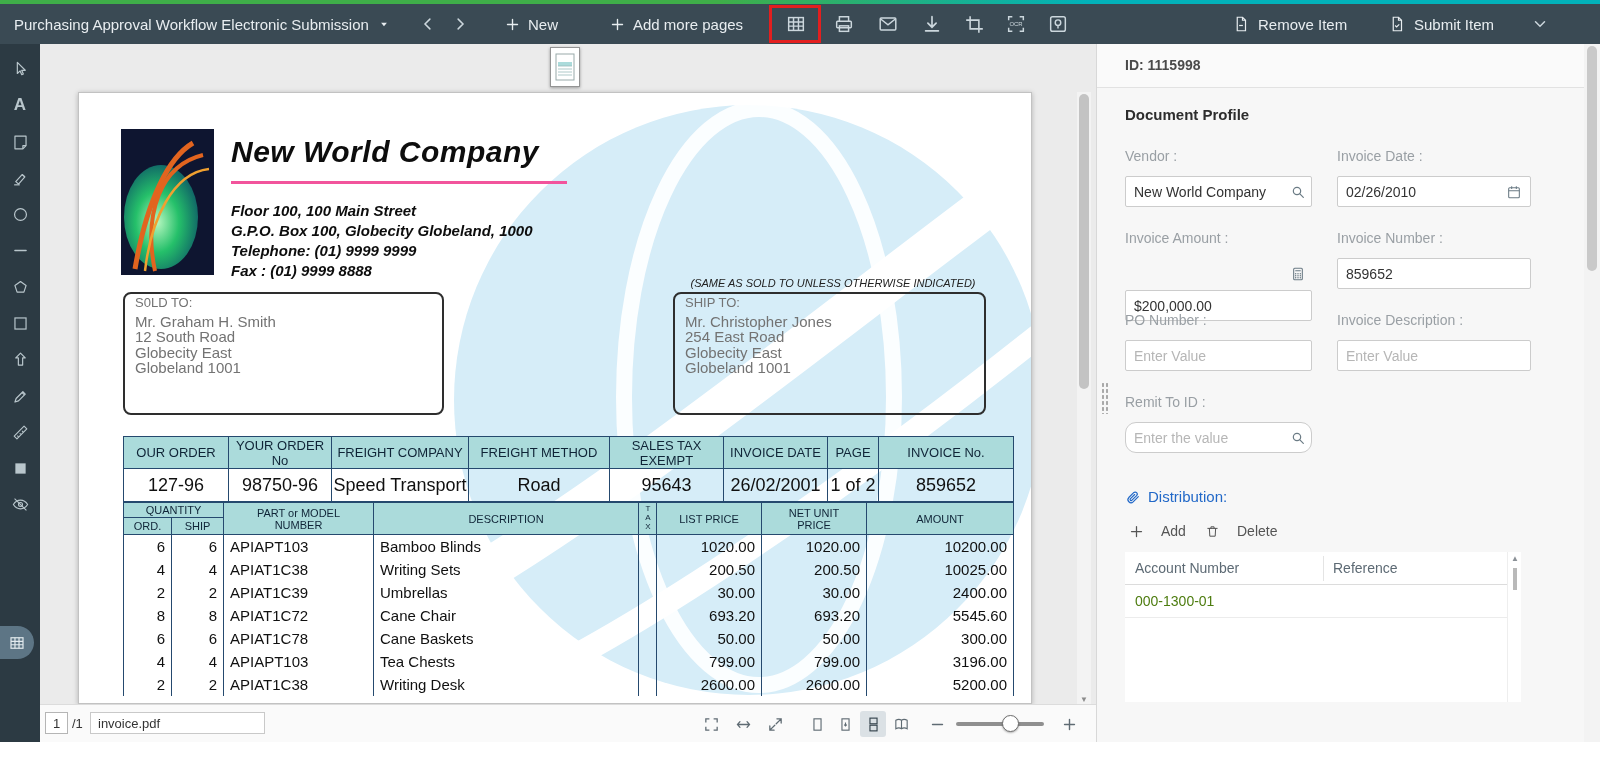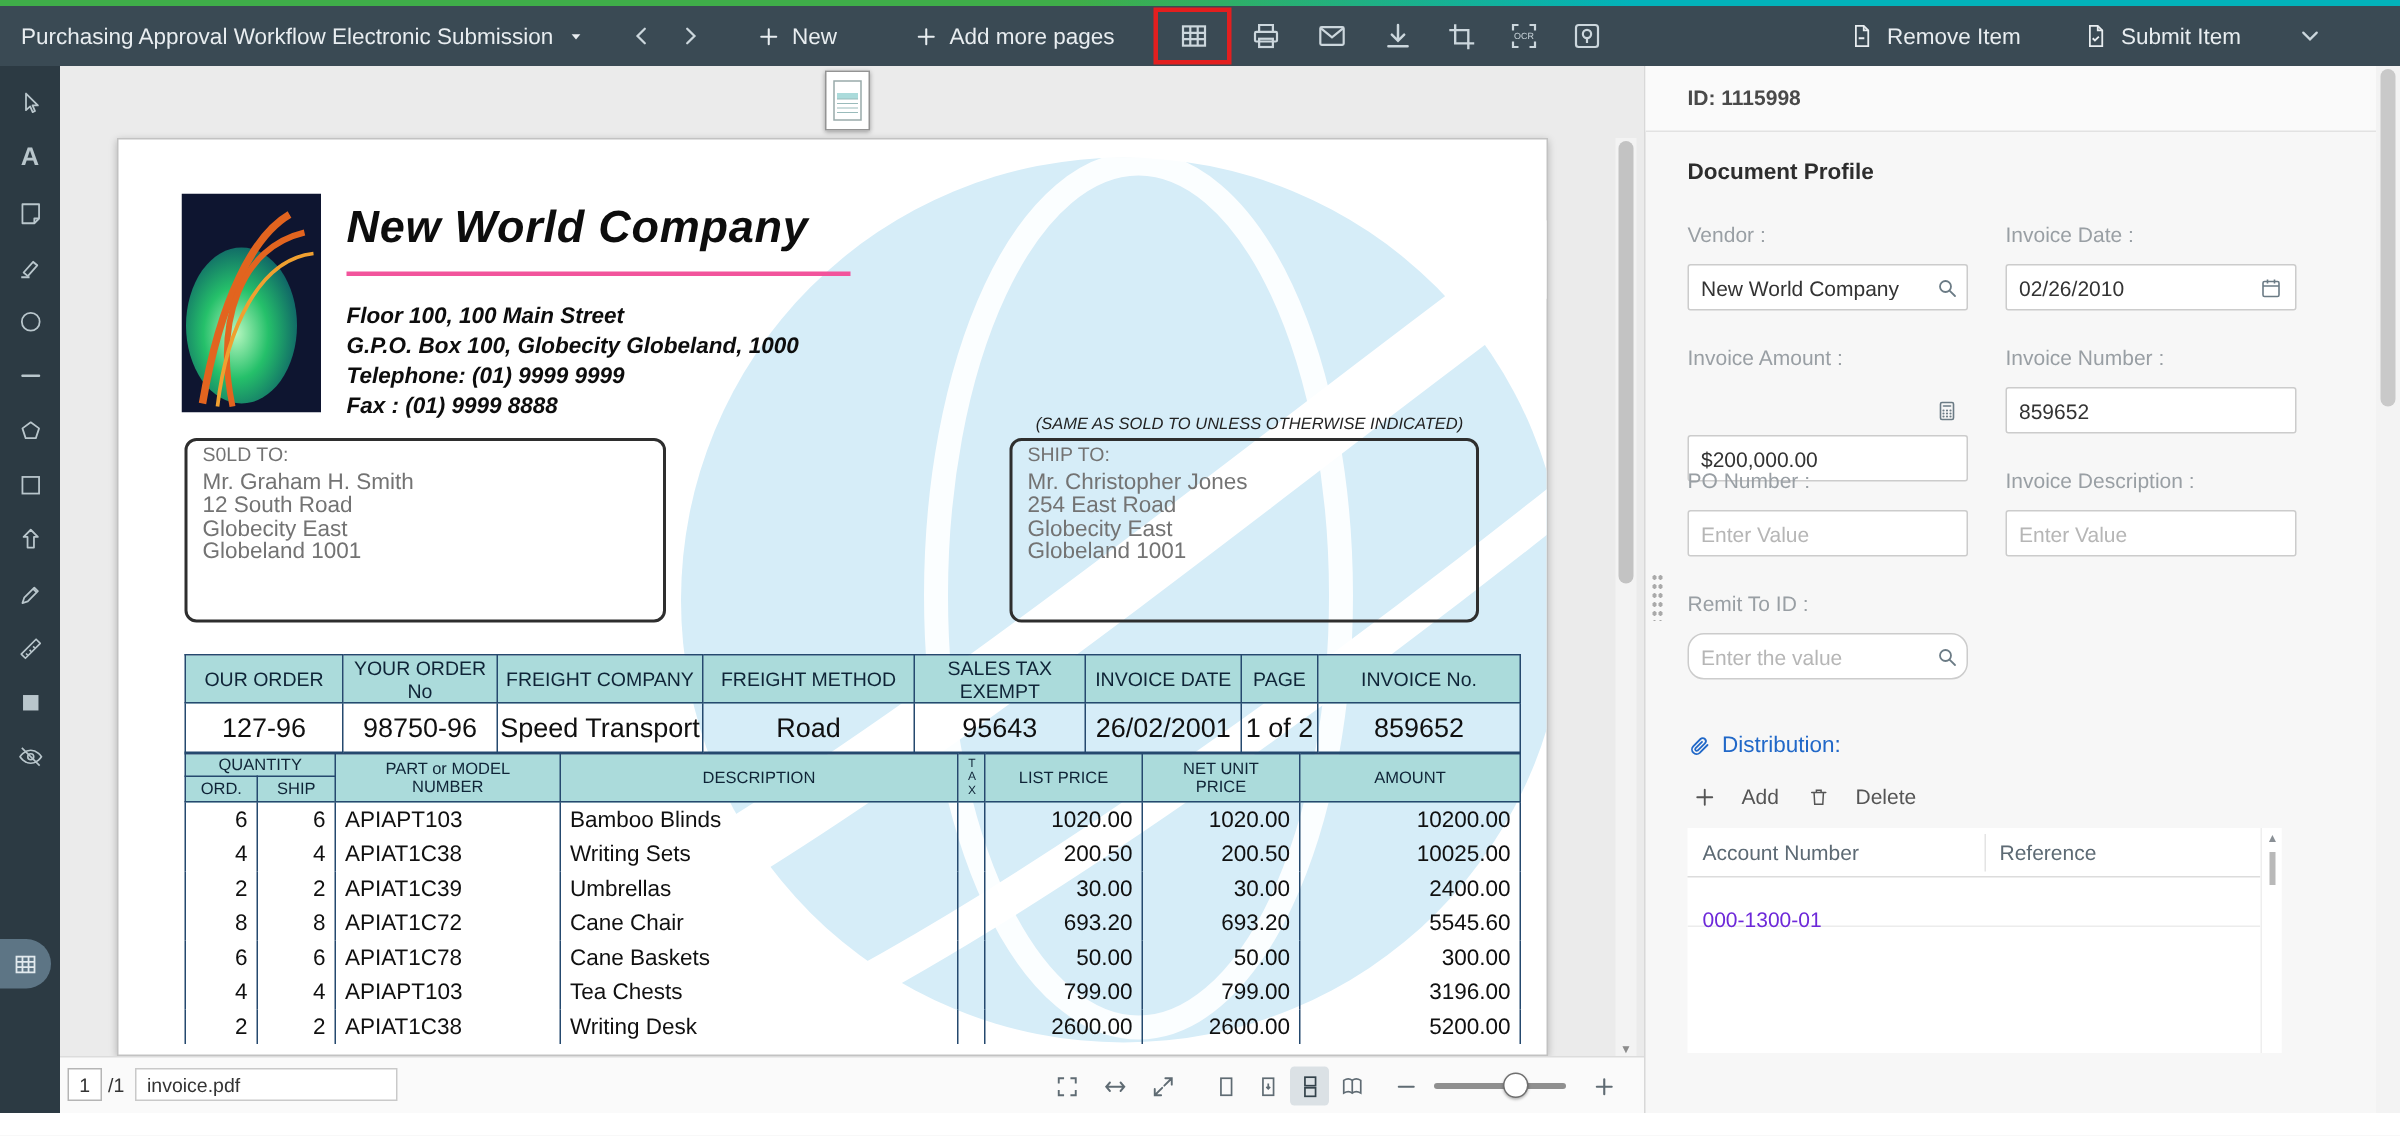--- a/index.html
+++ b/index.html
@@ -107,21 +107,21 @@
   .dist { position: absolute; left: 28px; top: 444px; display: flex; align-items: center; gap: 7px;
     color: #2168c8; font-size: 15px; cursor: pointer; background: none; border: none; font-family: inherit; padding: 0; }
   .pact { position: absolute; top: 479px; display: flex; align-items: center; gap: 17px; color: #555;
     font-size: 14px; background: none; border: none; cursor: pointer; font-family: inherit; padding: 0; }
   .dist-table { position: absolute; left: 28px; top: 508px; width: 396px; height: 150px; background: #fff; }
   .dt-head { position: absolute; top: 0; left: 0; right: 14px; height: 33px; border-bottom: 1px solid #dcdcdc; }
   .dt-col { position: absolute; top: 8px; color: #5d6a74; }
   .dt-div { position: absolute; left: 198px; top: 4px; height: 25px; width: 1px; background: #e4e4e4; }
   .dt-rows { position: absolute; top: 33px; left: 0; right: 14px; bottom: 0; overflow: hidden; }
   .dt-row { position: relative; height: 33px; border-bottom: 1px solid #ececec; cursor: pointer; }
-  .dt-row span { position: absolute; top: 20px; color: #6d28d9; }
+  .dt-row span { position: absolute; top: 8px; color: #4d7c0f; }
   .dt-scroll { position: absolute; right: 0; top: 0; width: 14px; height: 100%; border-left: 1px solid #eee; background: #fff; }
   .dt-up { position: absolute; top: 2px; left: 0; width: 14px; text-align: center; font-size: 8px; color: #8a9096; cursor: pointer; }
   .dt-th { position: absolute; top: 16px; left: 5px; width: 4px; height: 22px; background: #b9b9b9; cursor: pointer; }
 
   .appsb { position: absolute; left: 1584px; top: 44px; width: 16px; height: 698px; background: #f3f3f3; }
   .appsb .th { position: absolute; left: 3px; top: 2px; width: 10px; height: 225px; background: #c9c9c9;
     border-radius: 5px; cursor: pointer; }
   .bstrip { position: absolute; left: 0; top: 742px; width: 100%; height: 15px; background: #fff; }
 </style>
 </head>

